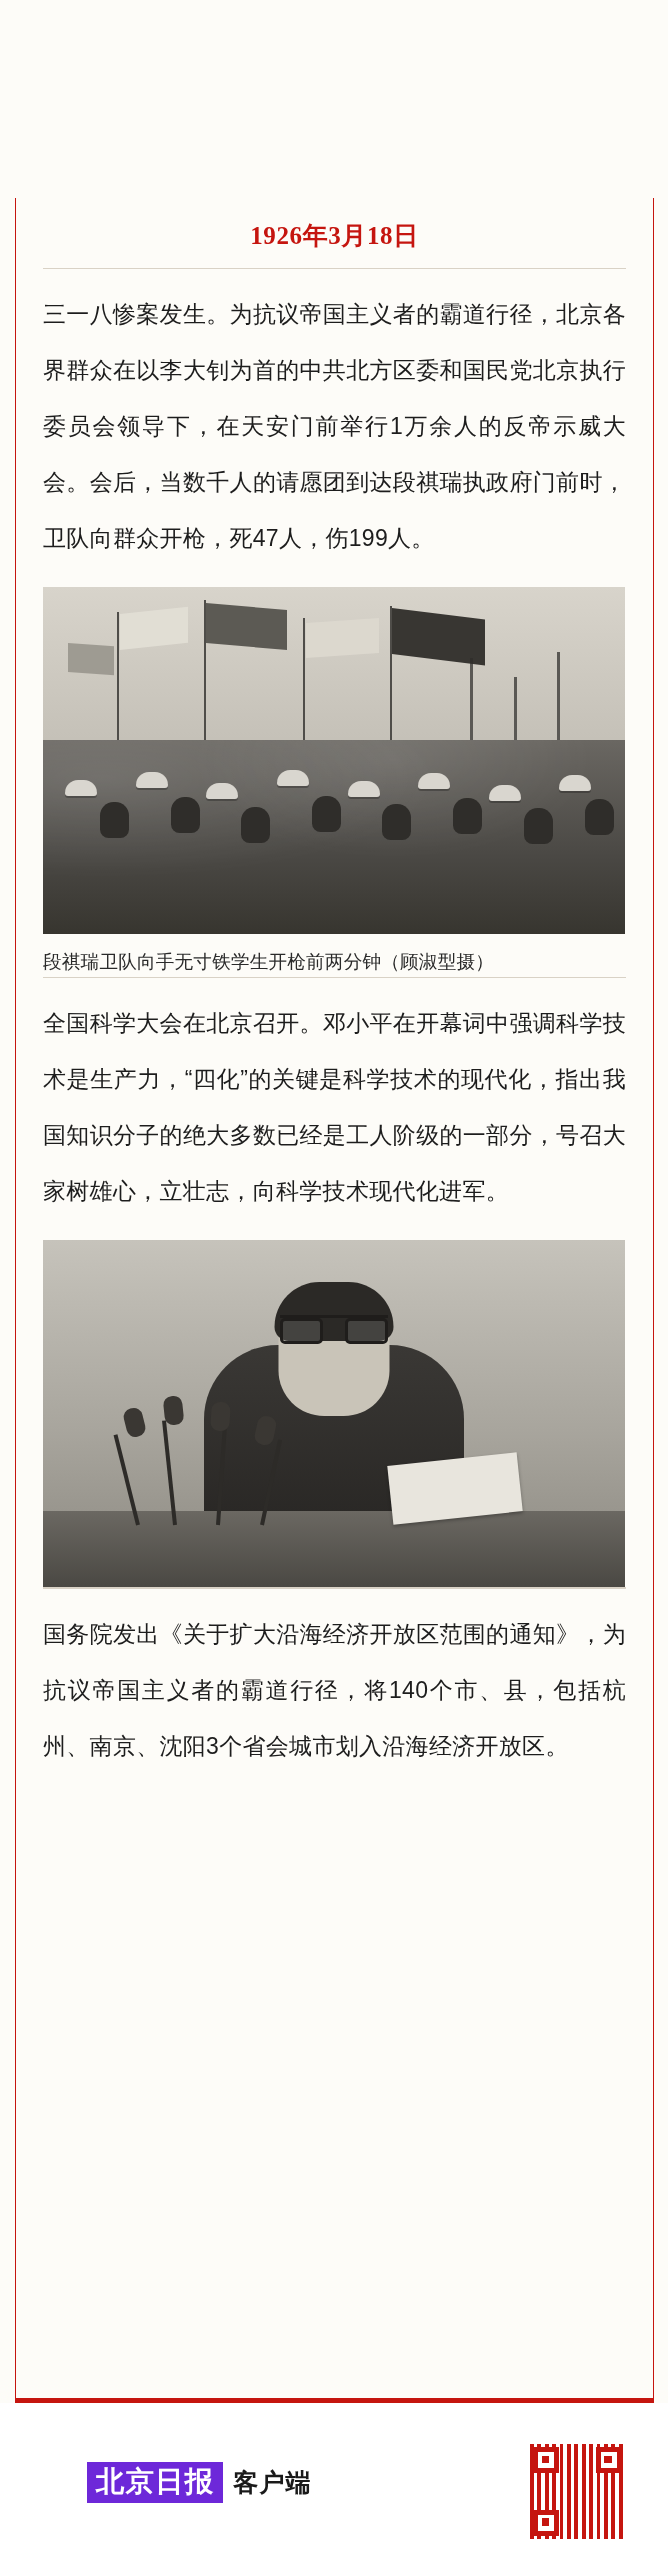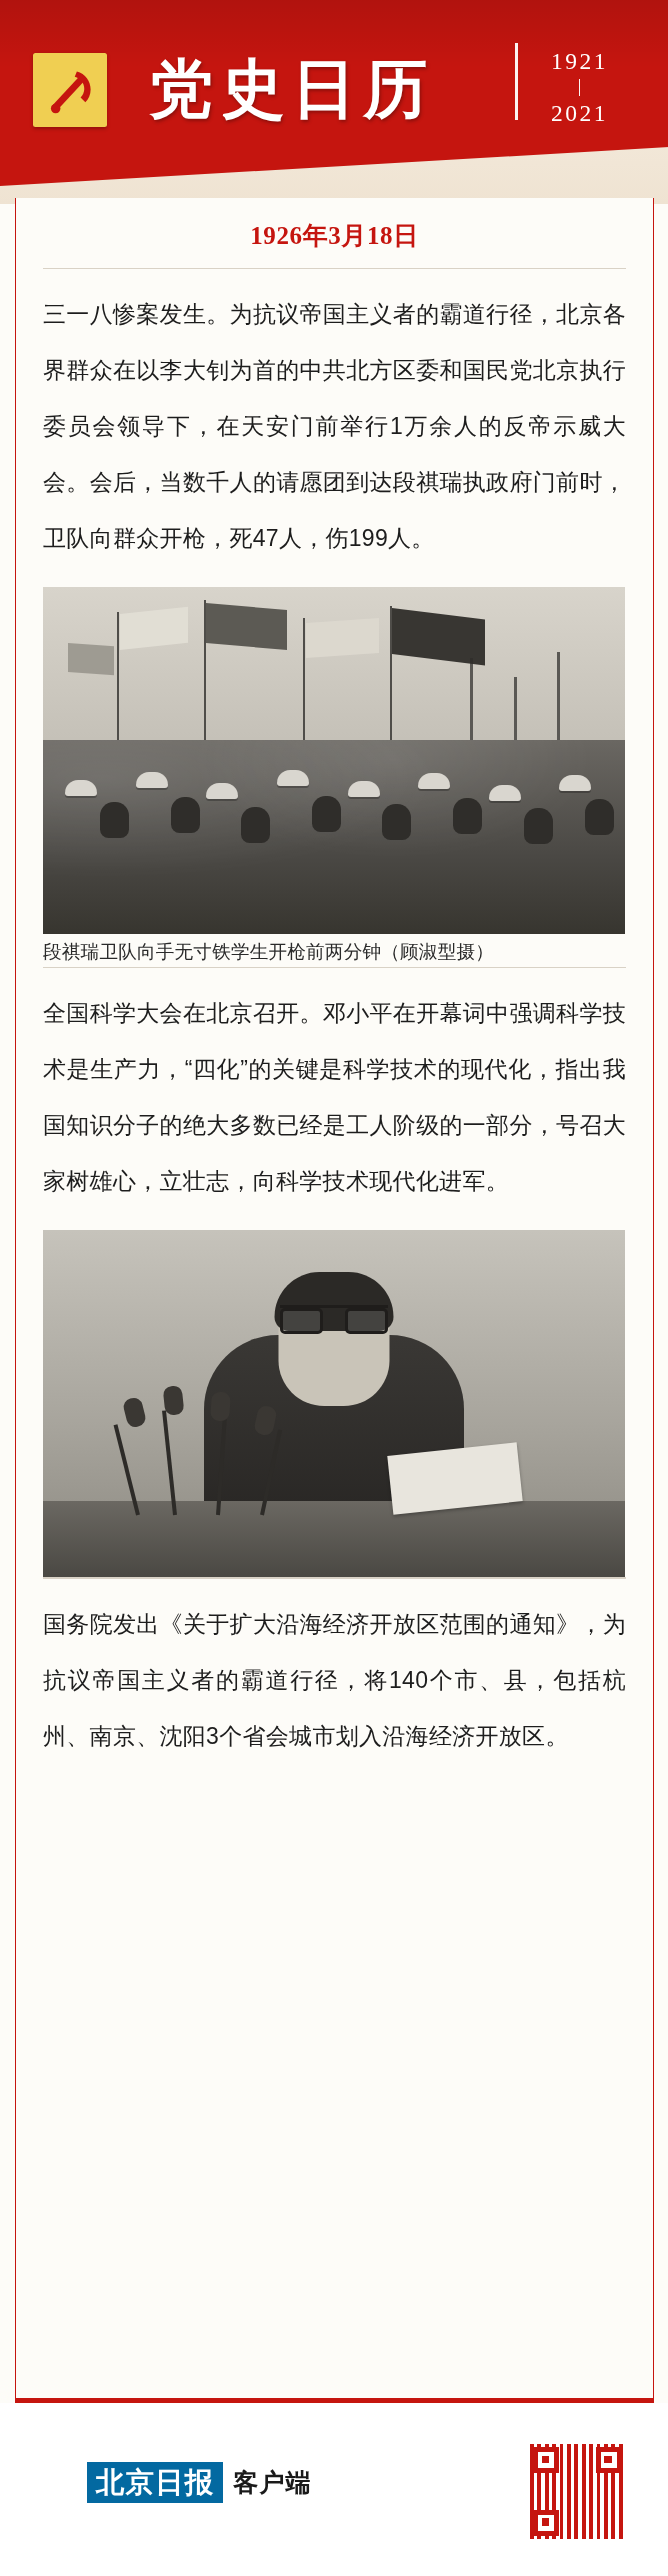--- a/index.html
+++ b/index.html
@@ -163,21 +163,21 @@
     width: 582px;
     height: 347px;
     overflow: hidden;
     background: #8d8d88;
   }
 
   .caption {
     font-size: 18.6px;
     line-height: 28.5px;
     color: #2a2a2a;
-    margin-top: 4px;
+    margin-top: 14px;
     text-align: left;
     letter-spacing: 0.2px;
   }
 
   
   .ph1 {
     background:
       linear-gradient(180deg, rgba(255,255,255,0.18) 0%, rgba(0,0,0,0.02) 34%, rgba(0,0,0,0.35) 56%, rgba(0,0,0,0.52) 100%),
       linear-gradient(180deg, #cfcbc2 0%, #bdb9b0 30%, #7e7b76 47%, #55534f 70%, #3d3b38 100%);
   }
@@ -310,23 +310,23 @@
     background: #ffffff;
   }
   .footer-logo {
     position: absolute;
     left: 87px;
     top: 59px;
     display: flex;
     align-items: center;
   }
   .bjrb {
-    background: #0369a1;
+    background: #6d28d9;
     color: #ffffff;
-    font-family: Liberation Sans, sans-serif;
+    font-family: Liberation Serif, serif;
     font-weight: bold;
     font-size: 28.5px;
     letter-spacing: 1.2px;
     padding: 6.2px 8.7px;
     line-height: 1;
   }
   .kehuduan {
     color: #1a1a1a;
     font-family: "Liberation Serif", serif;
     font-weight: bold;
@@ -376,43 +376,20 @@
     width: 639px;
     height: 5px;
     background: #c5150f;
   }
 </style>
 </head>
 <body>
 
 <div class="page">
 
-  <div class="header">
-    <div class="header-red"></div>
-    <div class="header-red-shadow"></div>
-
-    <div class="emblem">
-      <svg viewBox="0 0 100 100" aria-hidden="true">
-        <path d="M14 80 L70 20 L80 28 L24 88 Z" fill="#c5150f"></path>
-        <path d="M62 14 c16 4 26 18 26 34 c0 10 -4 18 -10 24 l-9 -9 c4 -4 7 -10 7 -16 c0 -11 -7 -20 -18 -23 z" fill="#c5150f"></path>
-        <circle cx="22" cy="84" r="9" fill="#c5150f"></circle>
-      </svg>
-    </div>
-
-    <div class="title-wrap">
-      <div class="main-title">党史日历</div>
-    </div>
-
-    <div class="year-divider"></div>
-    <div class="year-block">
-      <div class="yr">1921</div>
-      <div class="bar"></div>
-      <div class="yr">2021</div>
-    </div>
-  </div>
 
   <div class="body-frame">
     <div class="content">
 
       <div class="date-head">1926年3月18日</div>
       <div class="rule"></div>
       <div class="para">三一八惨案发生。为抗议帝国主义者的霸道行径，北京各界群众在以李大钊为首的中共北方区委和国民党北京执行委员会领导下，在天安门前举行1万余人的反帝示威大会。会后，当数千人的请愿团到达段祺瑞执政府门前时，卫队向群众开枪，死47人，伤199人。</div>
 
       <div class="photo ph1">
         <div class="sky"></div>

